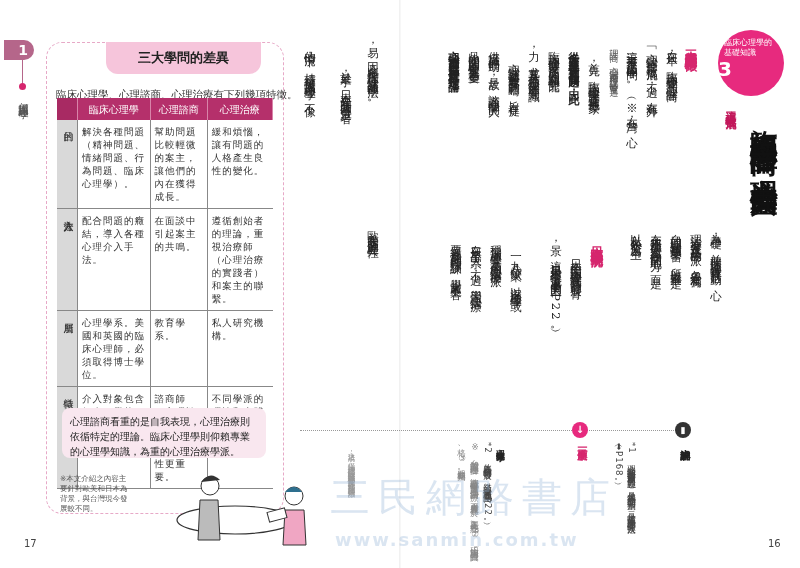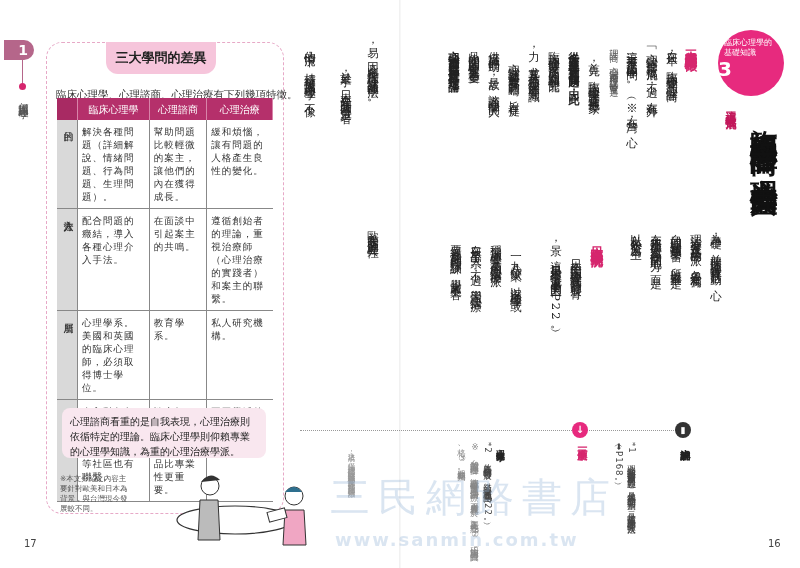--- a/index.html
+++ b/index.html
@@ -10,21 +10,21 @@
   .gutter{position:absolute;left:399px;top:0;width:2px;height:568px;background:linear-gradient(to right,#eee,#fafafa);}
 
   
   .chap-tab{position:absolute;left:4px;top:40px;width:30px;height:20px;background:#b5668a;border-radius:0 10px 10px 0;color:#fff;font-weight:bold;font-size:14px;text-align:right;padding-right:6px;box-sizing:border-box;line-height:20px;}
   .chap-line{position:absolute;left:22px;top:60px;width:1px;height:24px;background:#b5668a;}
   .chap-dot{position:absolute;left:19px;top:83px;width:7px;height:7px;border-radius:50%;background:#d6266e;}
   .chap-label{position:absolute;left:15px;top:95px;width:14px;font-size:10px;line-height:12px;color:#555;writing-mode:vertical-rl;letter-spacing:1px;}
 
   
   .box{position:absolute;left:46px;top:42px;width:236px;height:470px;border:1.5px dashed #e7a9c7;border-radius:16px;background:#fff;}
-  .box-title{position:absolute;left:106px;top:42px;width:110px;height:32px;background:#f6c5db;border-radius:0 0 12px 12px;font-weight:bold;font-size:13px;line-height:32px;text-align:center;color:#222;}
+  .box-title{position:absolute;left:106px;top:42px;width:155px;height:32px;background:#f6c5db;border-radius:0 0 12px 12px;font-weight:bold;font-size:13px;line-height:32px;text-align:center;color:#222;}
   .intro{position:absolute;left:56px;top:88px;font-size:10.5px;color:#333;white-space:nowrap;}
 
   table.cmp{position:absolute;left:57px;top:100px;width:216px;border-collapse:collapse;font-size:9.5px;line-height:13px;}
   table.cmp th{background:#b5306b;color:#fff;font-weight:normal;height:20px;font-size:10px;border-right:1px solid #d884a9;}
   table.cmp th.corner{background:#a82a63;width:14px;}
   table.cmp td{vertical-align:top;padding:5px 4px;border-bottom:1px solid #888;border-right:1px solid #888;color:#333;letter-spacing:1px;}
   table.cmp td.rowhead{background:#d9d9d9;width:12px;padding:4px 2px;font-size:10px;writing-mode:vertical-rl;letter-spacing:0;color:#333;}
   table.cmp td:last-child{border-right:none;}
 
   .note{position:absolute;left:62px;top:408px;width:204px;height:50px;background:#f9e7ef;border-radius:8px;font-size:10px;line-height:15px;padding:6px 8px;box-sizing:border-box;color:#222;}
@@ -76,21 +76,21 @@
       <tr>
         <th class="corner"></th>
         <th>臨床心理學</th>
         <th>心理諮商</th>
         <th>心理治療</th>
       </tr>
     </thead>
     <tbody>
       <tr style="height:74px">
         <td class="rowhead">目的</td>
-        <td>解決各種問題（詳細解說、情緒問題、行為問題、生理問題）。</td>
+        <td>解決各種問題（精神問題、情緒問題、行為問題、臨床心理學）。</td>
         <td>幫助問題比較輕微的案主，讓他們的內在獲得成長。</td>
         <td>緩和煩惱，讓有問題的人格產生良性的變化。</td>
       </tr>
       <tr style="height:82px">
         <td class="rowhead">介入方法</td>
         <td>配合問題的癥結，導入各種心理介入手法。</td>
         <td>在面談中引起案主的共鳴。</td>
         <td>遵循創始者的理論，重視治療師（心理治療的實踐者）和案主的聯繫。</td>
       </tr>
       <tr style="height:72px">

